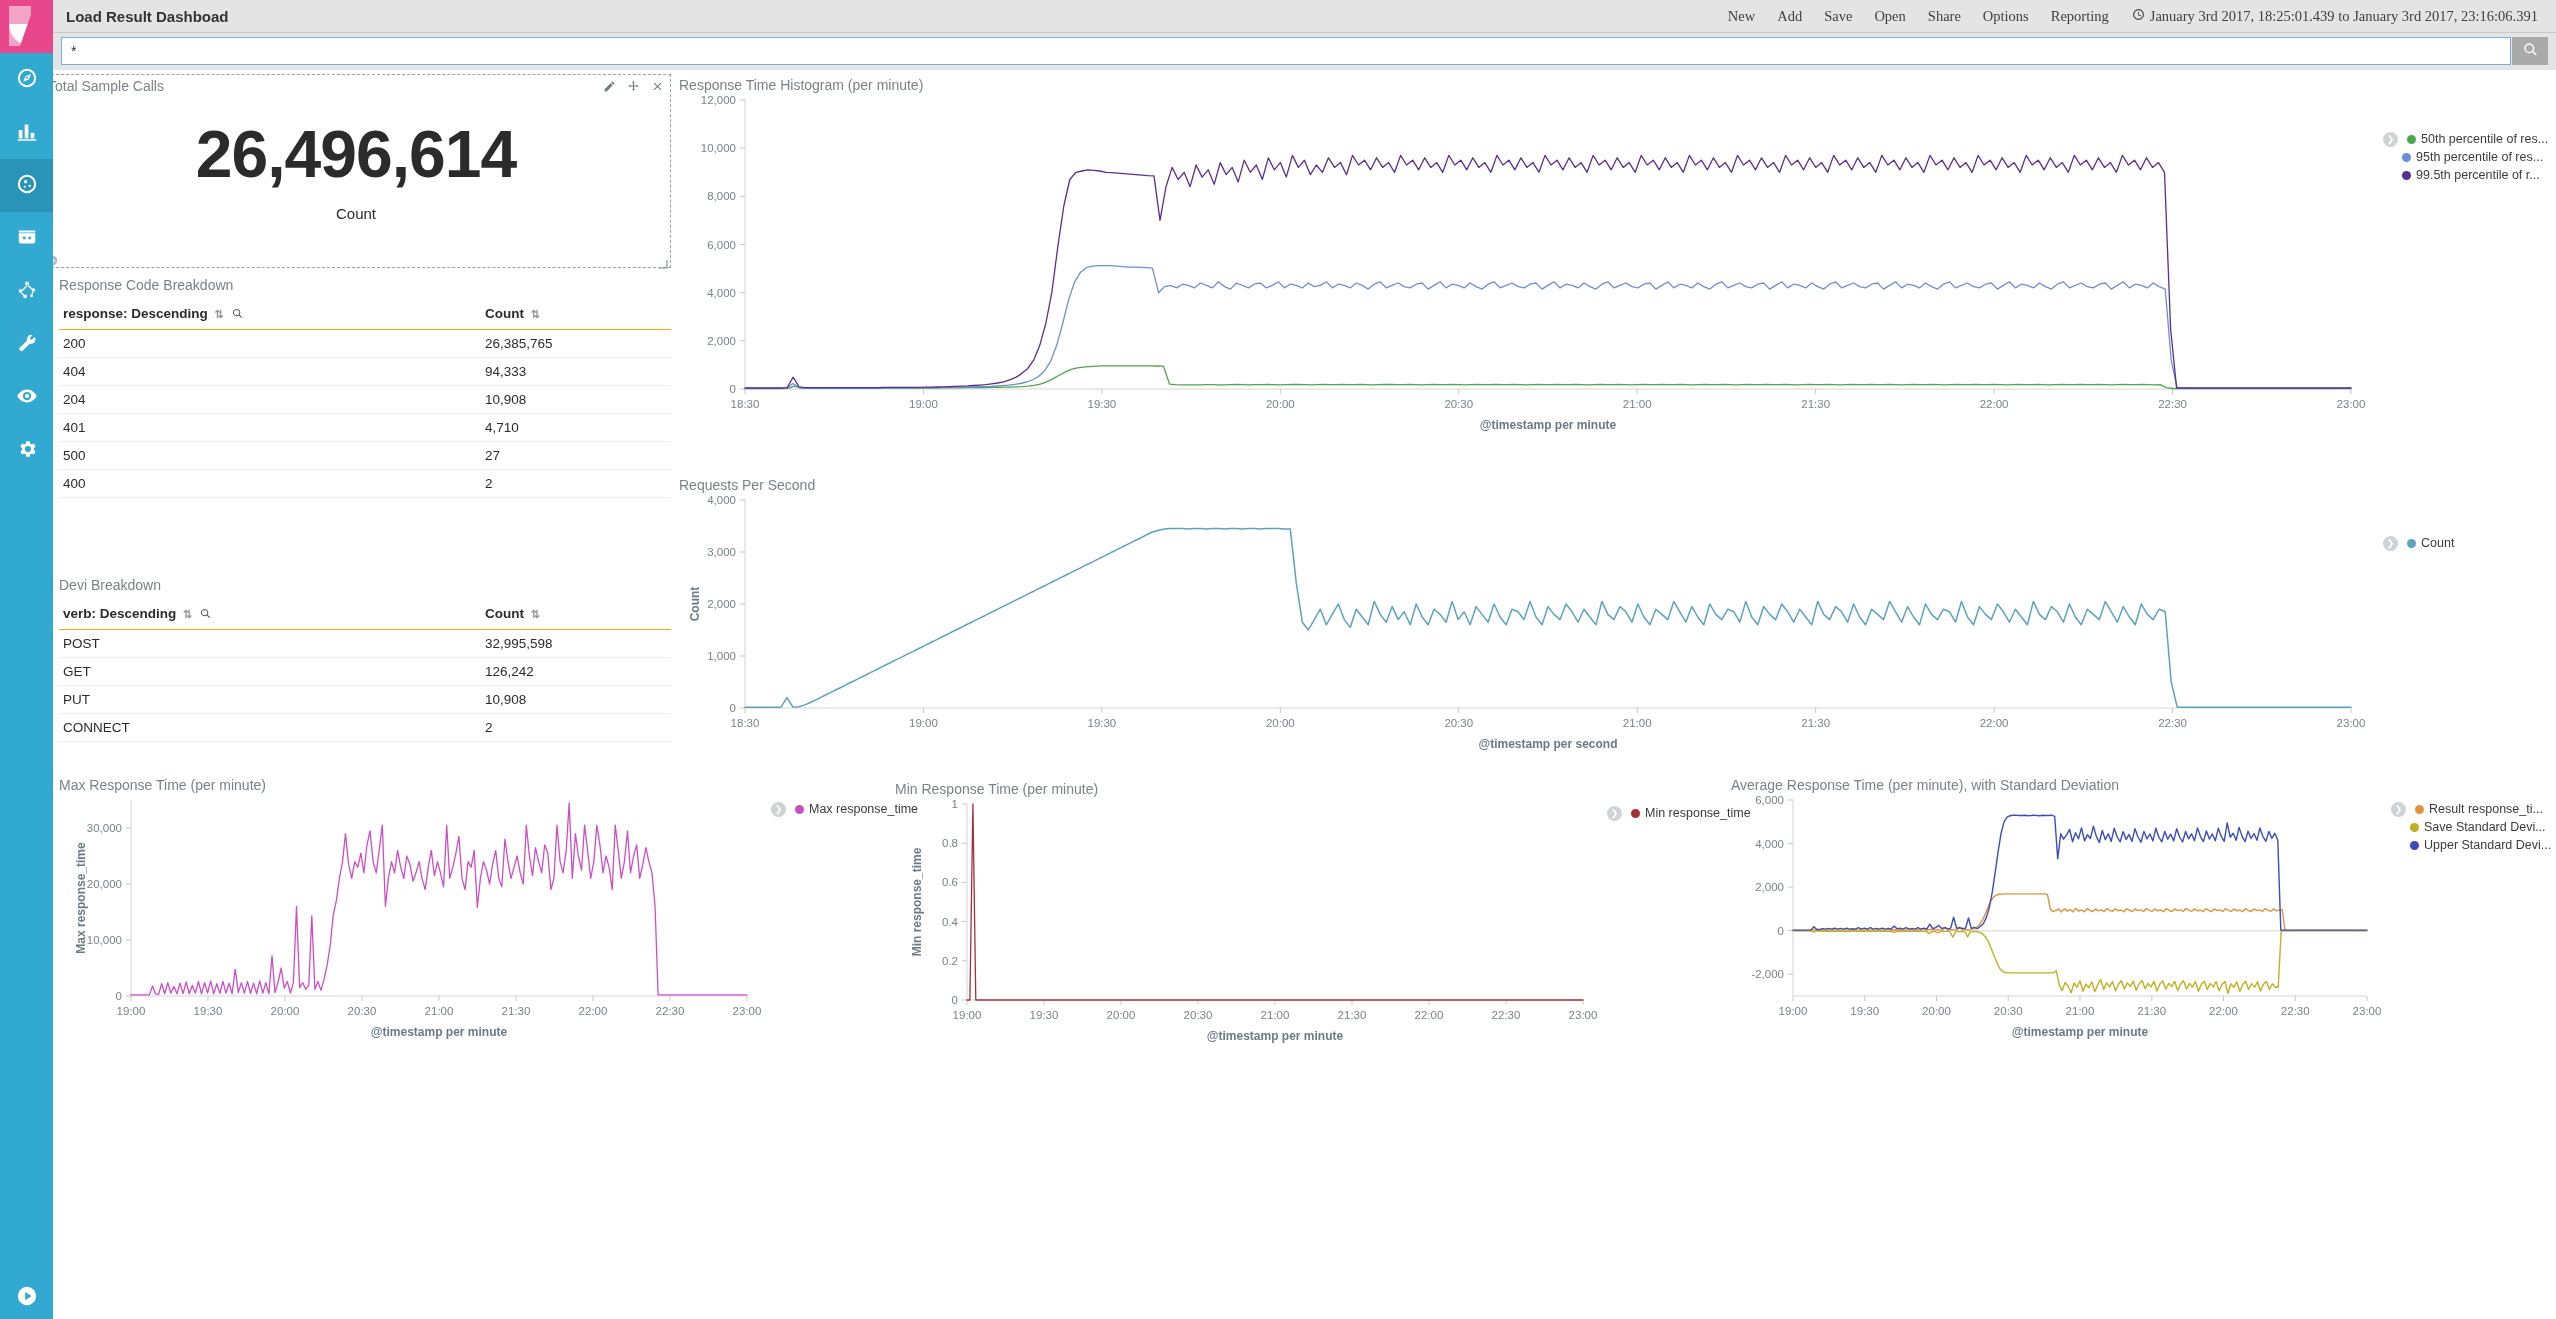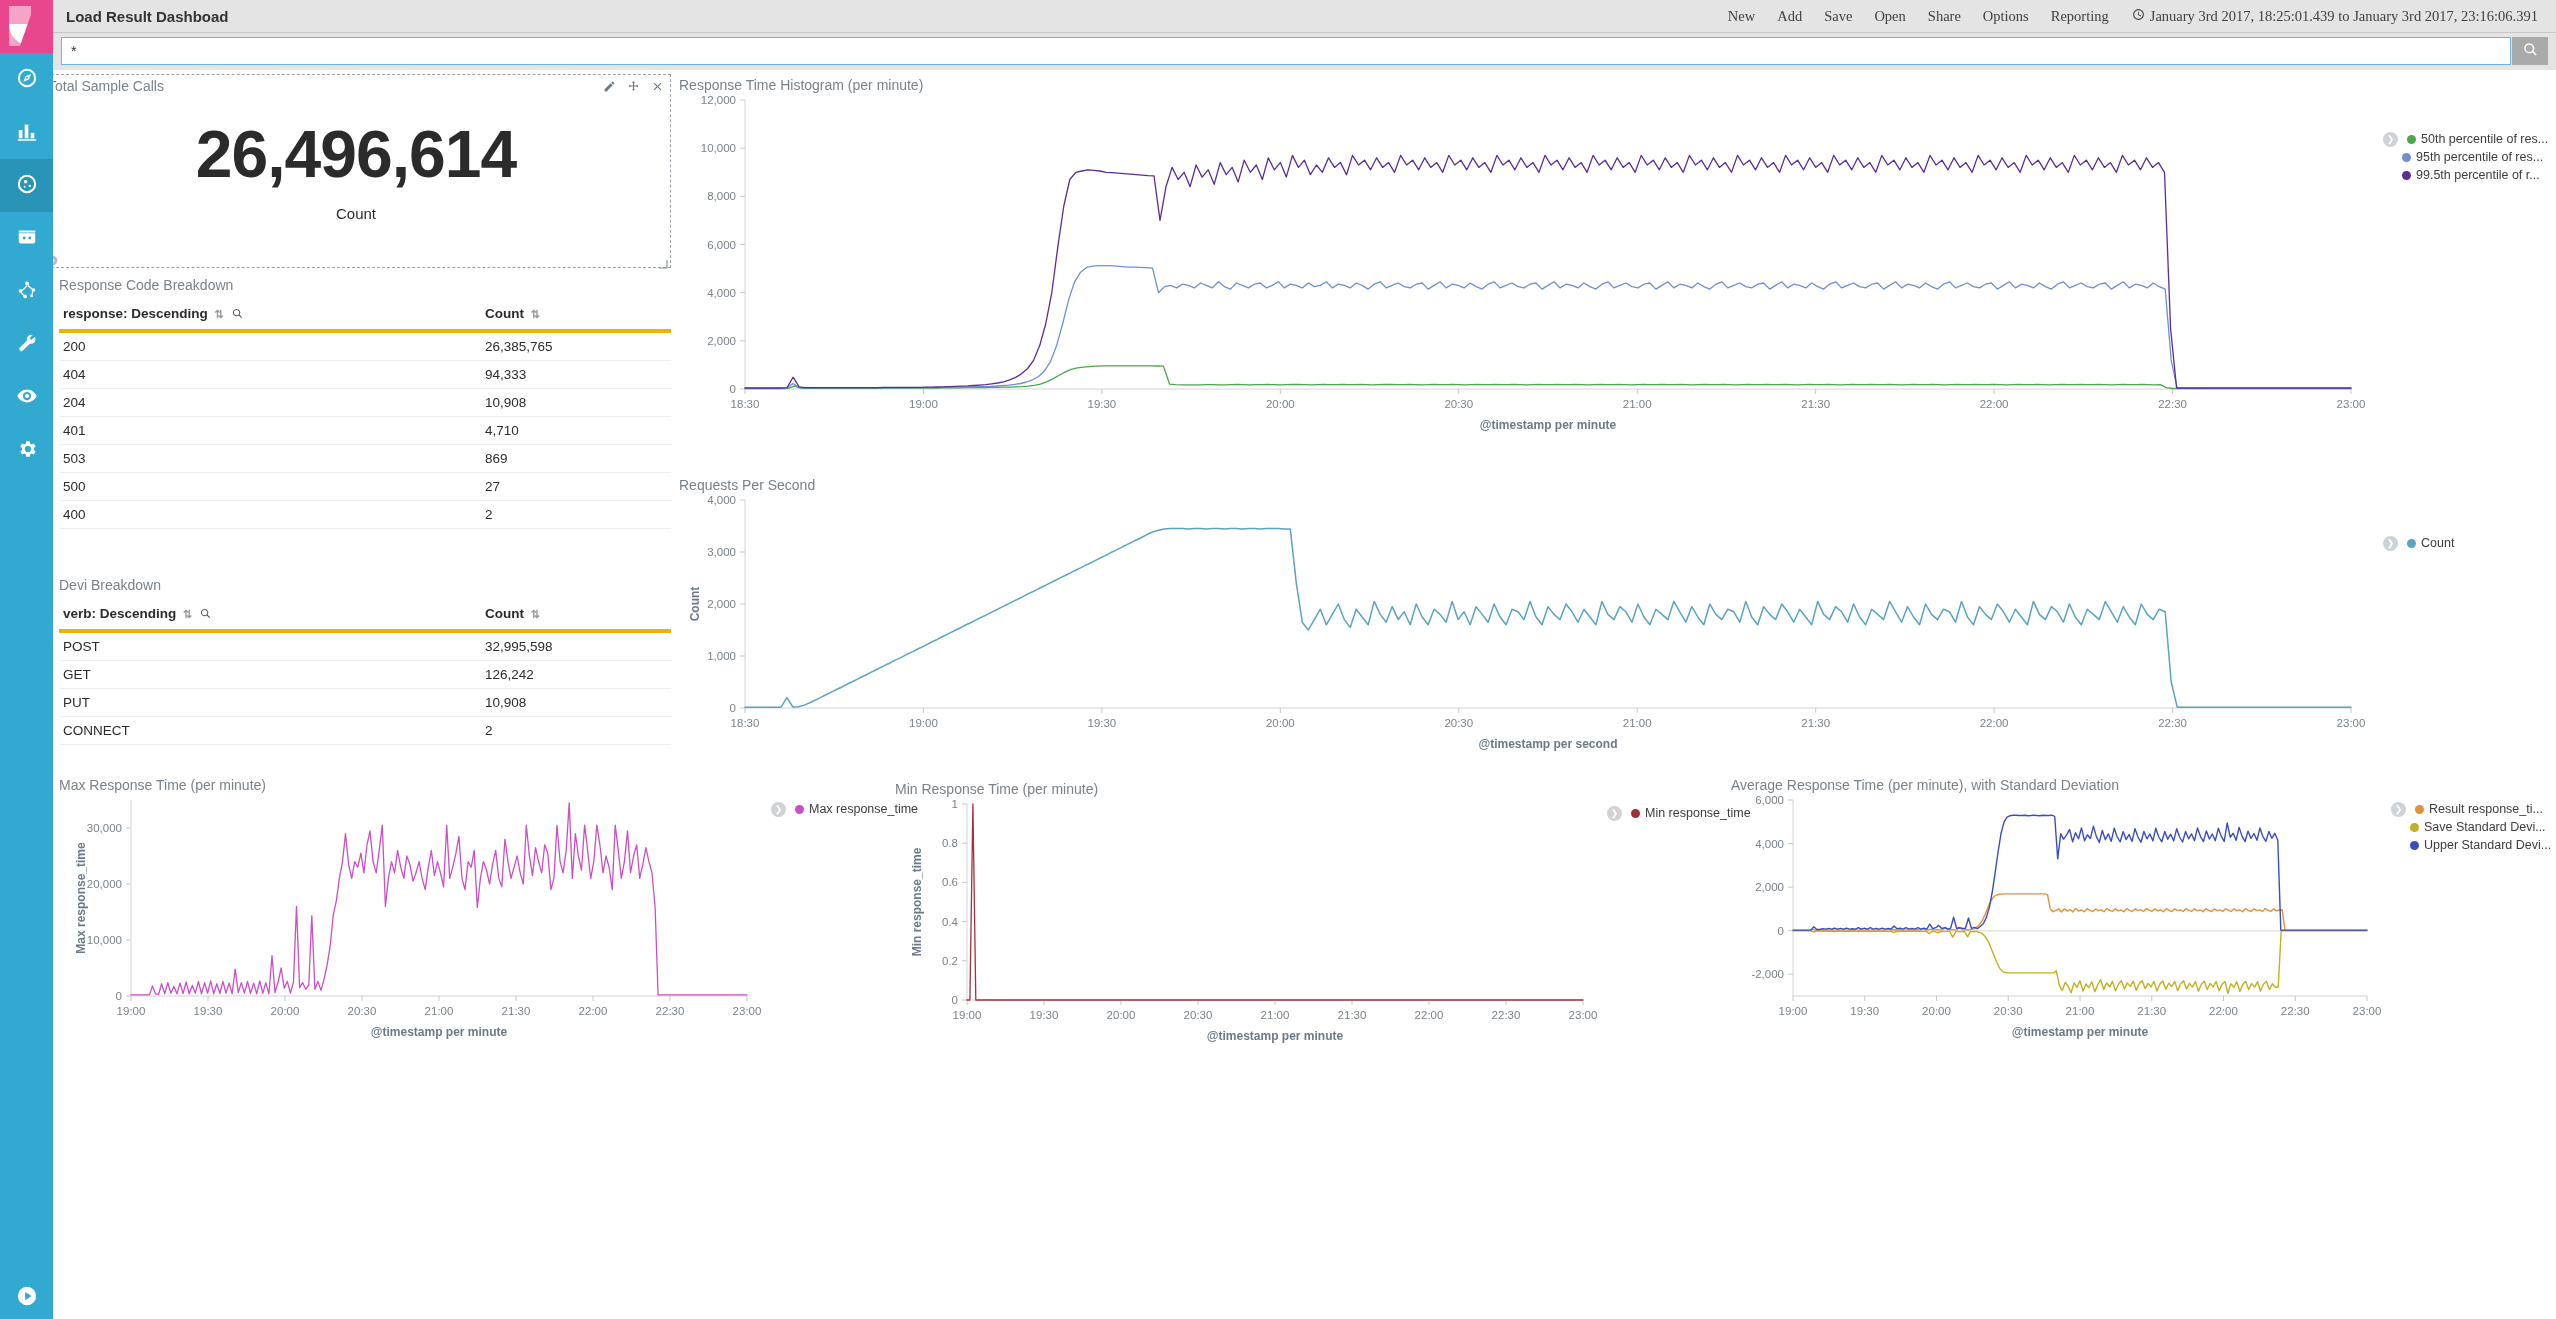--- a/index.html
+++ b/index.html
@@ -147,21 +147,21 @@
     font-size: 66px; font-weight: bold; color: #2b2b2b;
     line-height: 1.0; letter-spacing: -1px;
   }
   #metric-label { font-size: 15px; color: #2b2b2b; margin-top: 18px; }
 
   
   .ktable { width: 612px; margin: 7px 0 0 6px; border-collapse: collapse; }
   .ktable th {
     text-align: left; font-size: 13.5px; font-weight: bold; color: #2b2b2b;
     padding: 6px 4px 8px 4px;
-    border-bottom: 4px solid #eab308;
+    border-bottom: 1px solid #eab308;
     white-space: nowrap;
   }
   .ktable th .sortic { color: #999; font-size: 11px; margin-left: 3px; }
   .ktable th .srch { margin-left: 4px; }
   .ktable th svg { width: 11px; height: 11px; fill: #555; vertical-align: -1px; }
   .ktable td {
     font-size: 13.5px; color: #2b2b2b;
     padding: 6px 4px;
     border-bottom: 1px solid #eeeeee;
   }
@@ -381,24 +381,20 @@
             <td>404</td>
             <td class="c2">94,333</td>
           </tr>
           <tr>
             <td>204</td>
             <td class="c2">10,908</td>
           </tr>
           <tr>
             <td>401</td>
             <td class="c2">4,710</td>
-          </tr>
-          <tr>
-            <td>503</td>
-            <td class="c2">869</td>
           </tr>
           <tr>
             <td>500</td>
             <td class="c2">27</td>
           </tr>
           <tr>
             <td>400</td>
             <td class="c2">2</td>
           </tr>
         </tbody>

